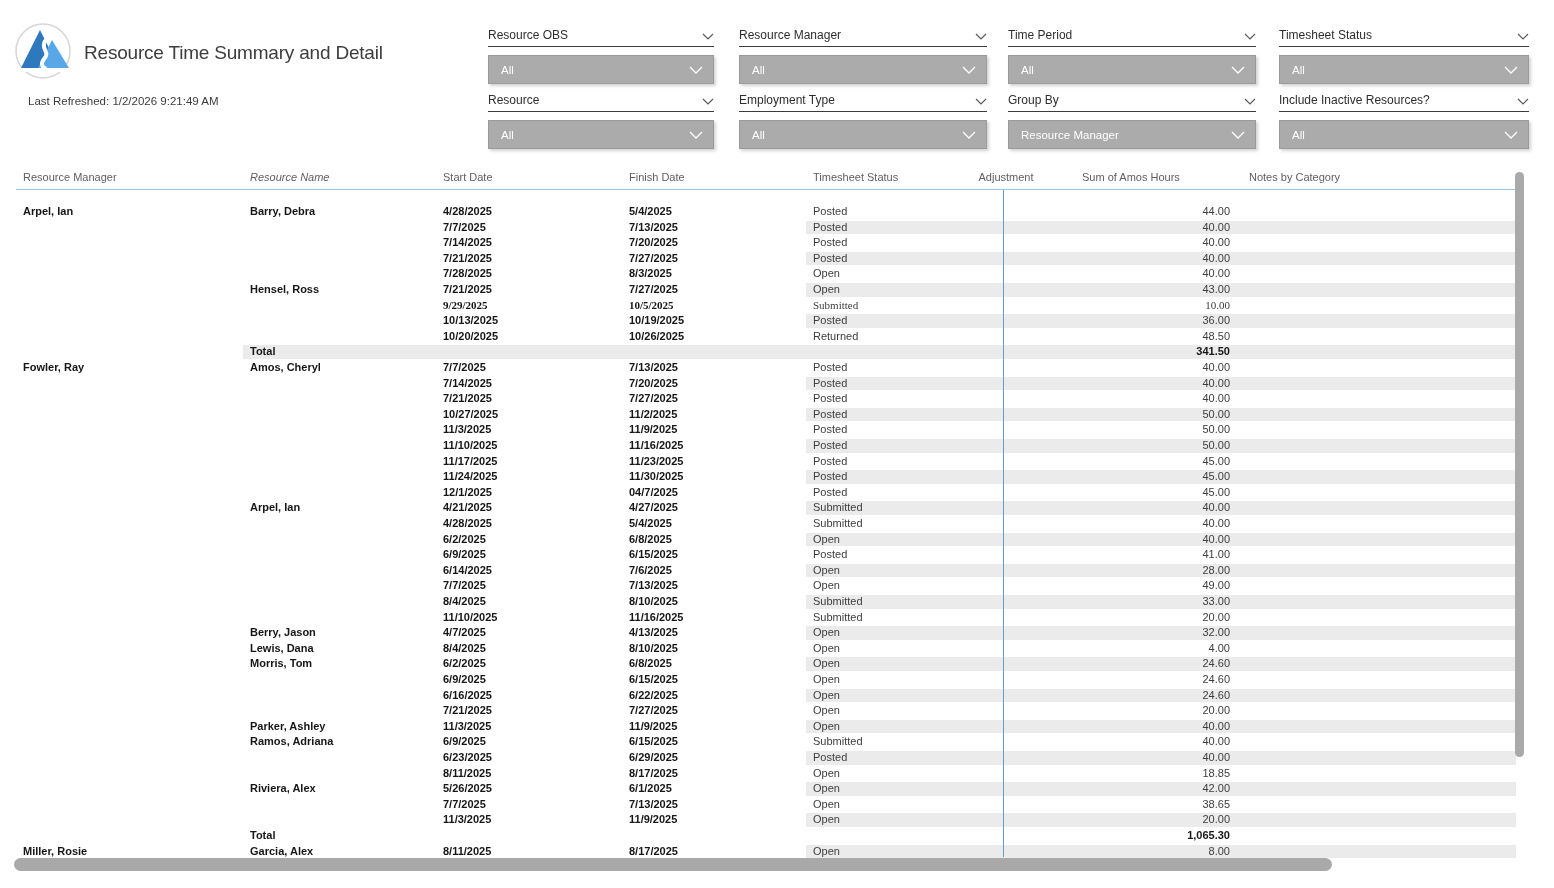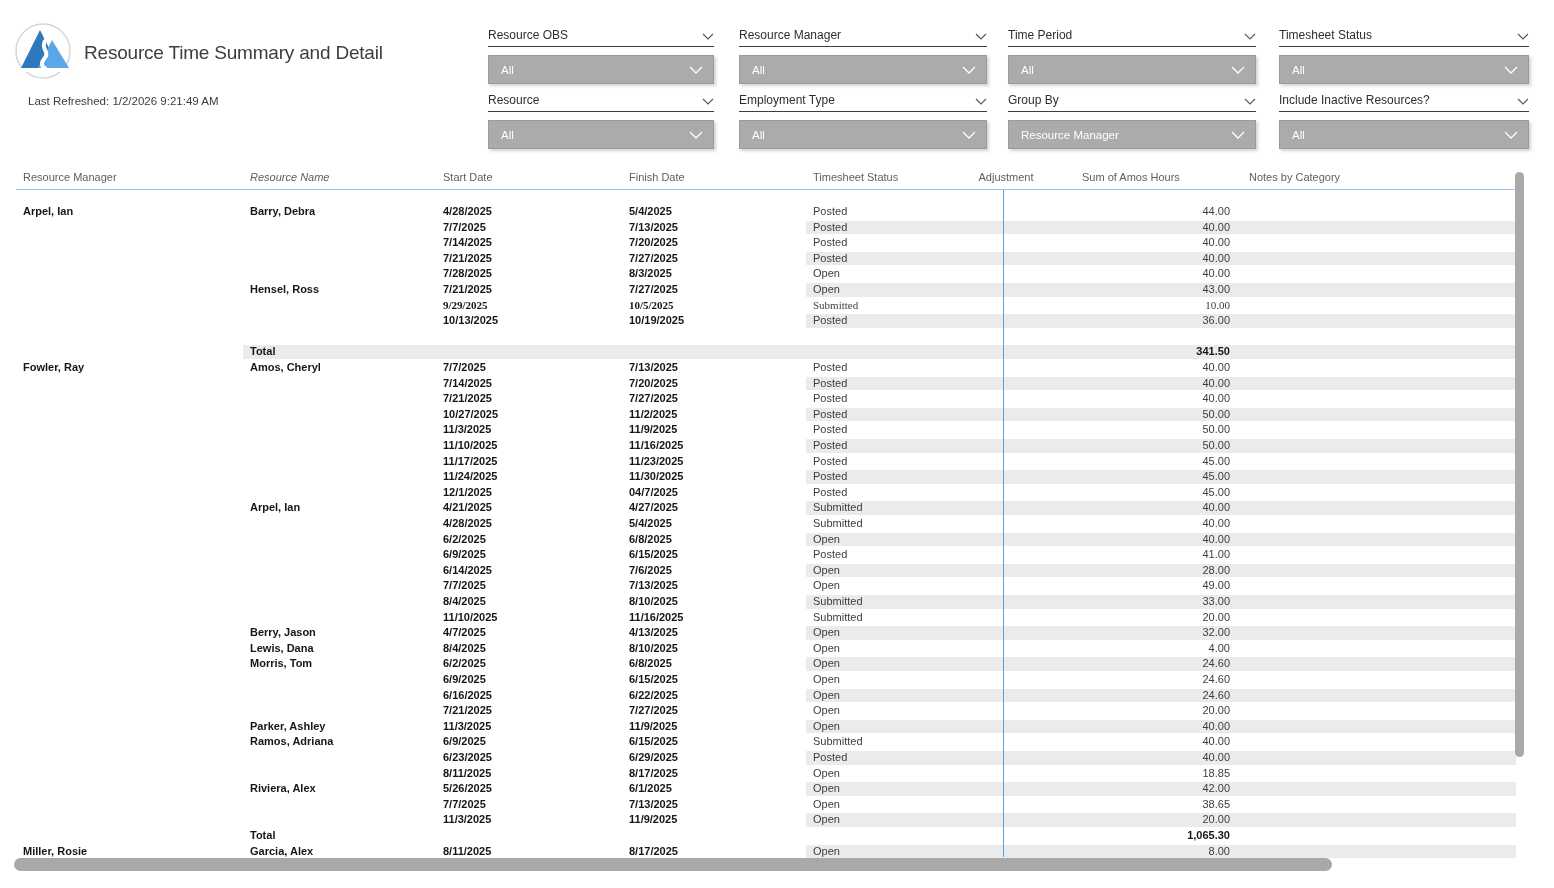--- a/index.html
+++ b/index.html
@@ -235,20 +235,26 @@
       <div class="cell c-status">Submitted</div>
       <div class="cell c-hrs">10.00</div>
     </div>
     <div class="row" style="top: 109.2px;">
       <div class="stripe" style="left: 790px; width: 710px;"></div>
       <div class="cell c-start b">10/13/2025</div>
       <div class="cell c-finish b">10/19/2025</div>
       <div class="cell c-status">Posted</div>
       <div class="cell c-hrs">36.00</div>
     </div>
+    <div class="row" style="top: 124.8px;">
+      <div class="cell c-start b">10/20/2025</div>
+      <div class="cell c-finish b">10/26/2025</div>
+      <div class="cell c-status">Returned</div>
+      <div class="cell c-hrs">48.50</div>
+    </div>
     <div class="row" style="top: 140.4px;">
       <div class="stripe" style="left: 227px; width: 1273px;"></div>
       <div class="cell c-name b">Total</div>
       <div class="cell c-hrs b">341.50</div>
     </div>
     <div class="row" style="top: 156px;">
       <div class="cell c-mgr b">Fowler, Ray</div>
       <div class="cell c-name b">Amos, Cheryl</div>
       <div class="cell c-start b">7/7/2025</div>
       <div class="cell c-finish b">7/13/2025</div>

